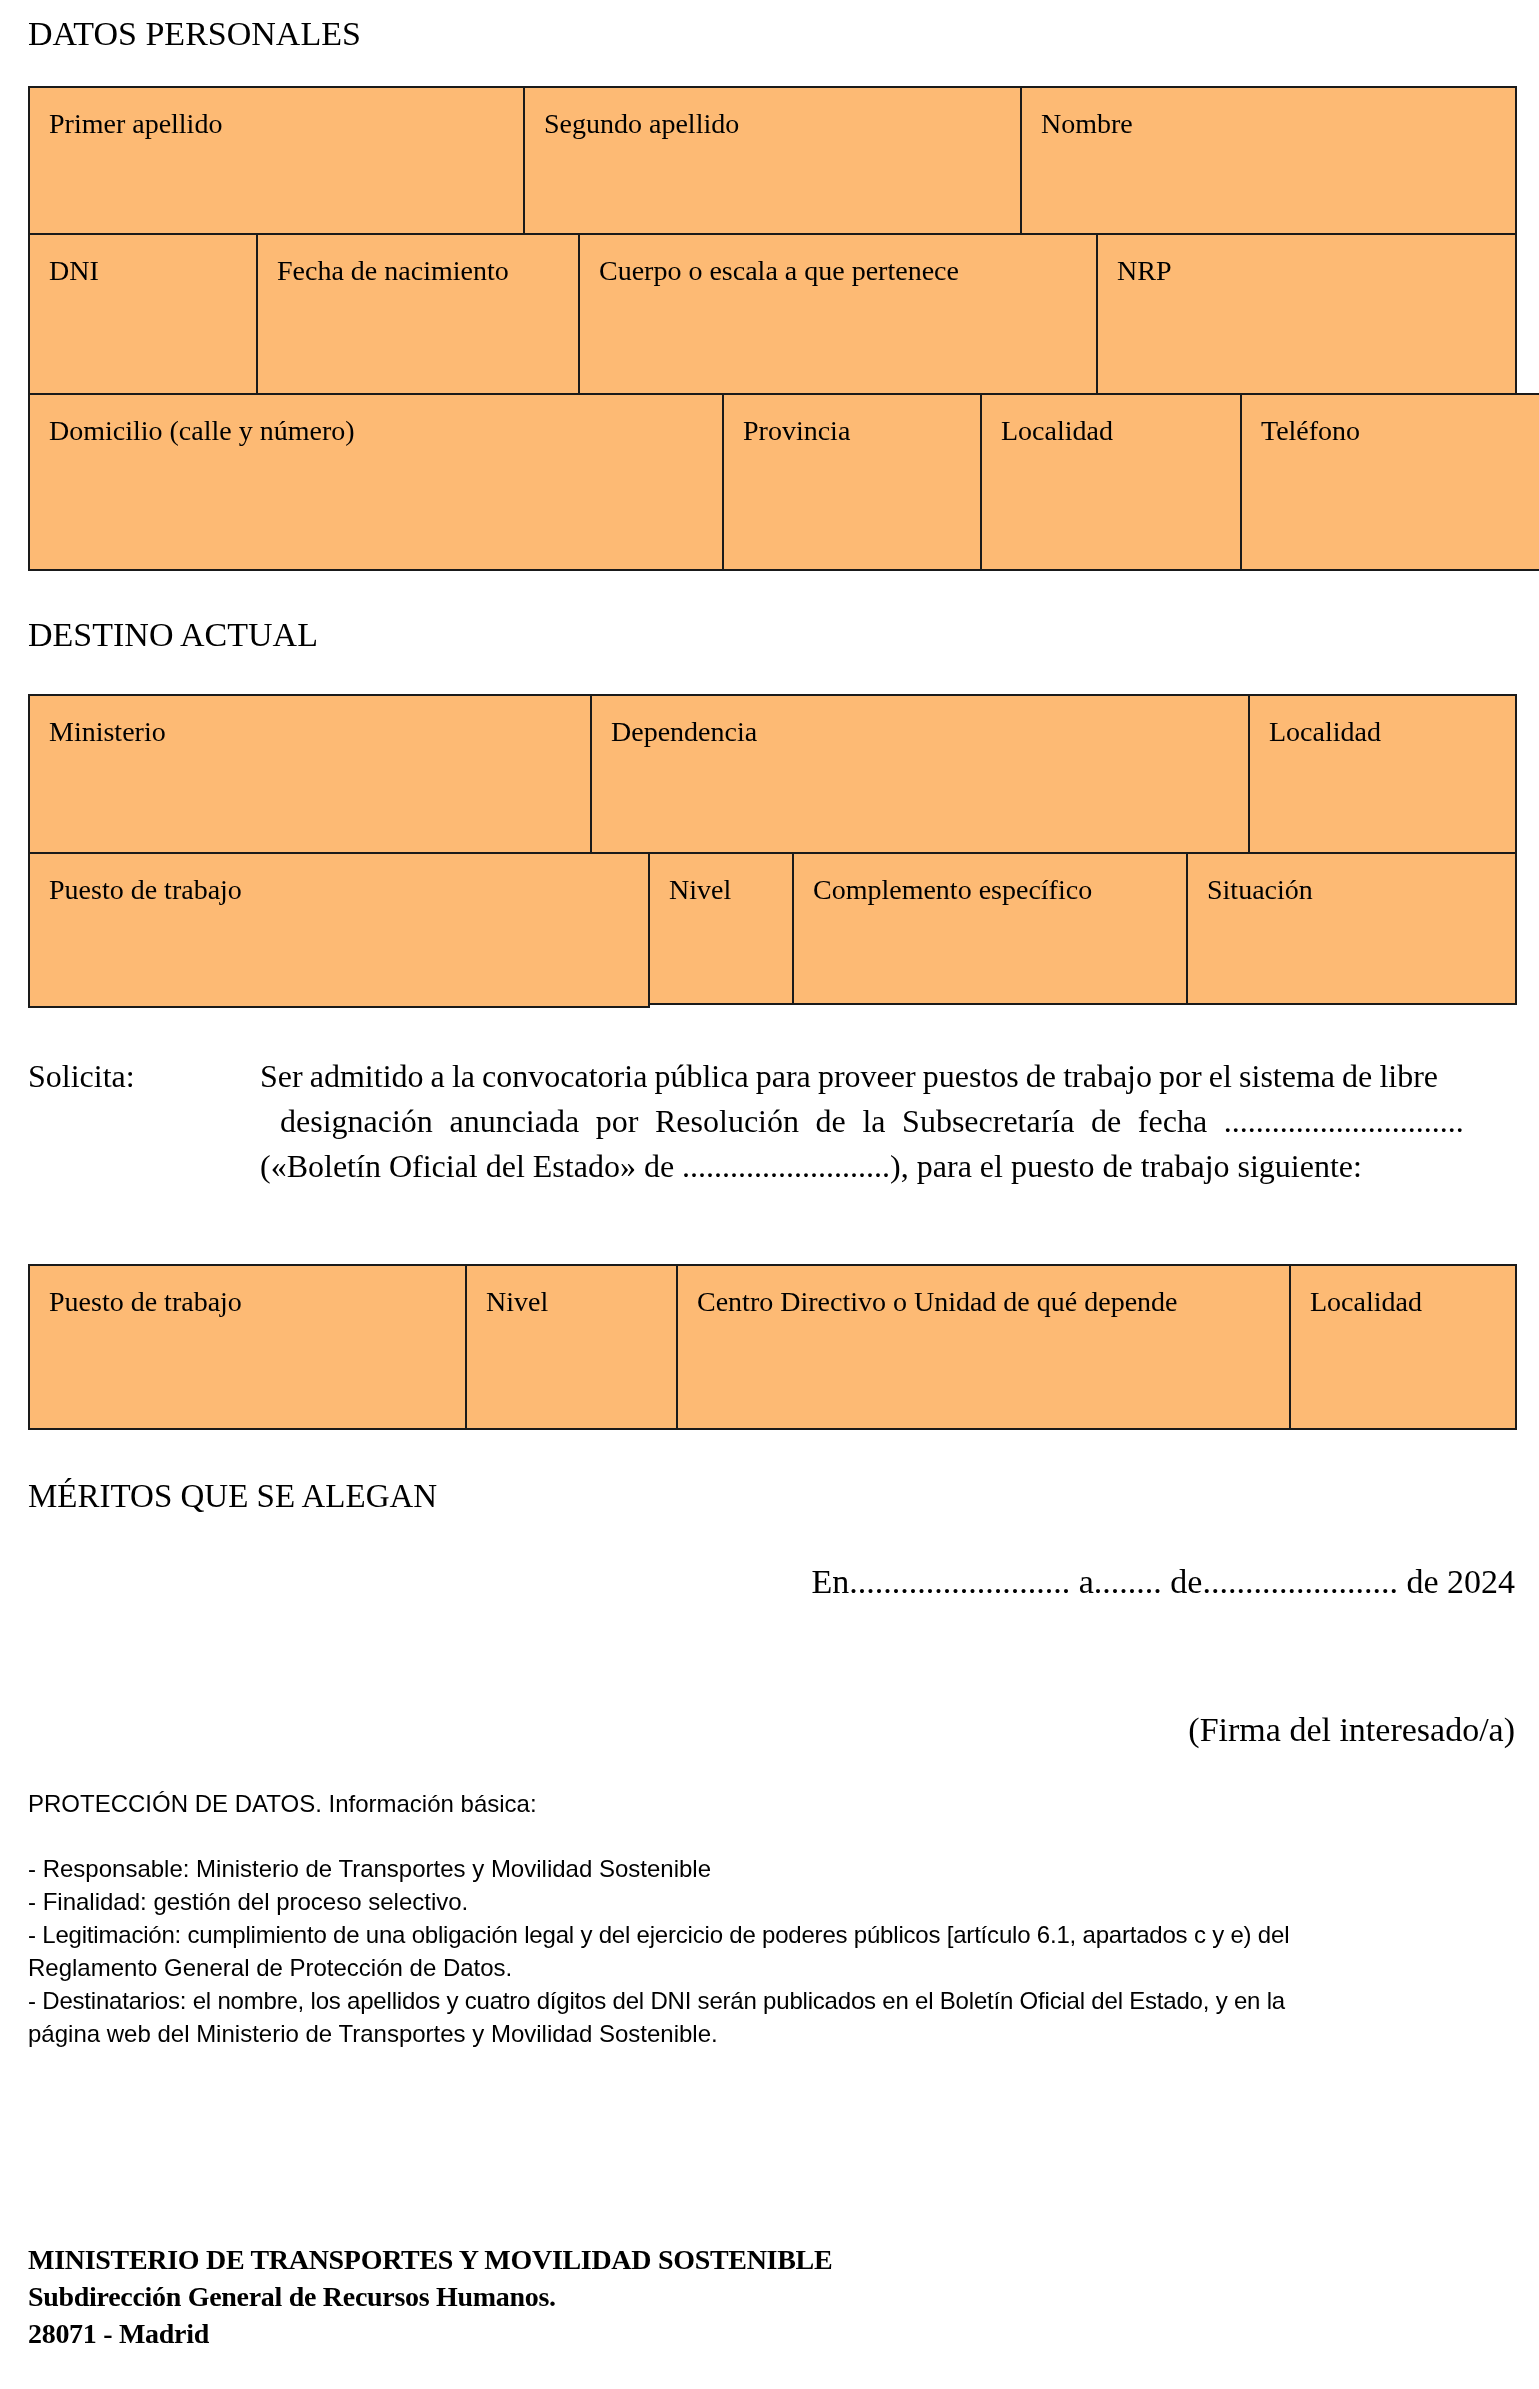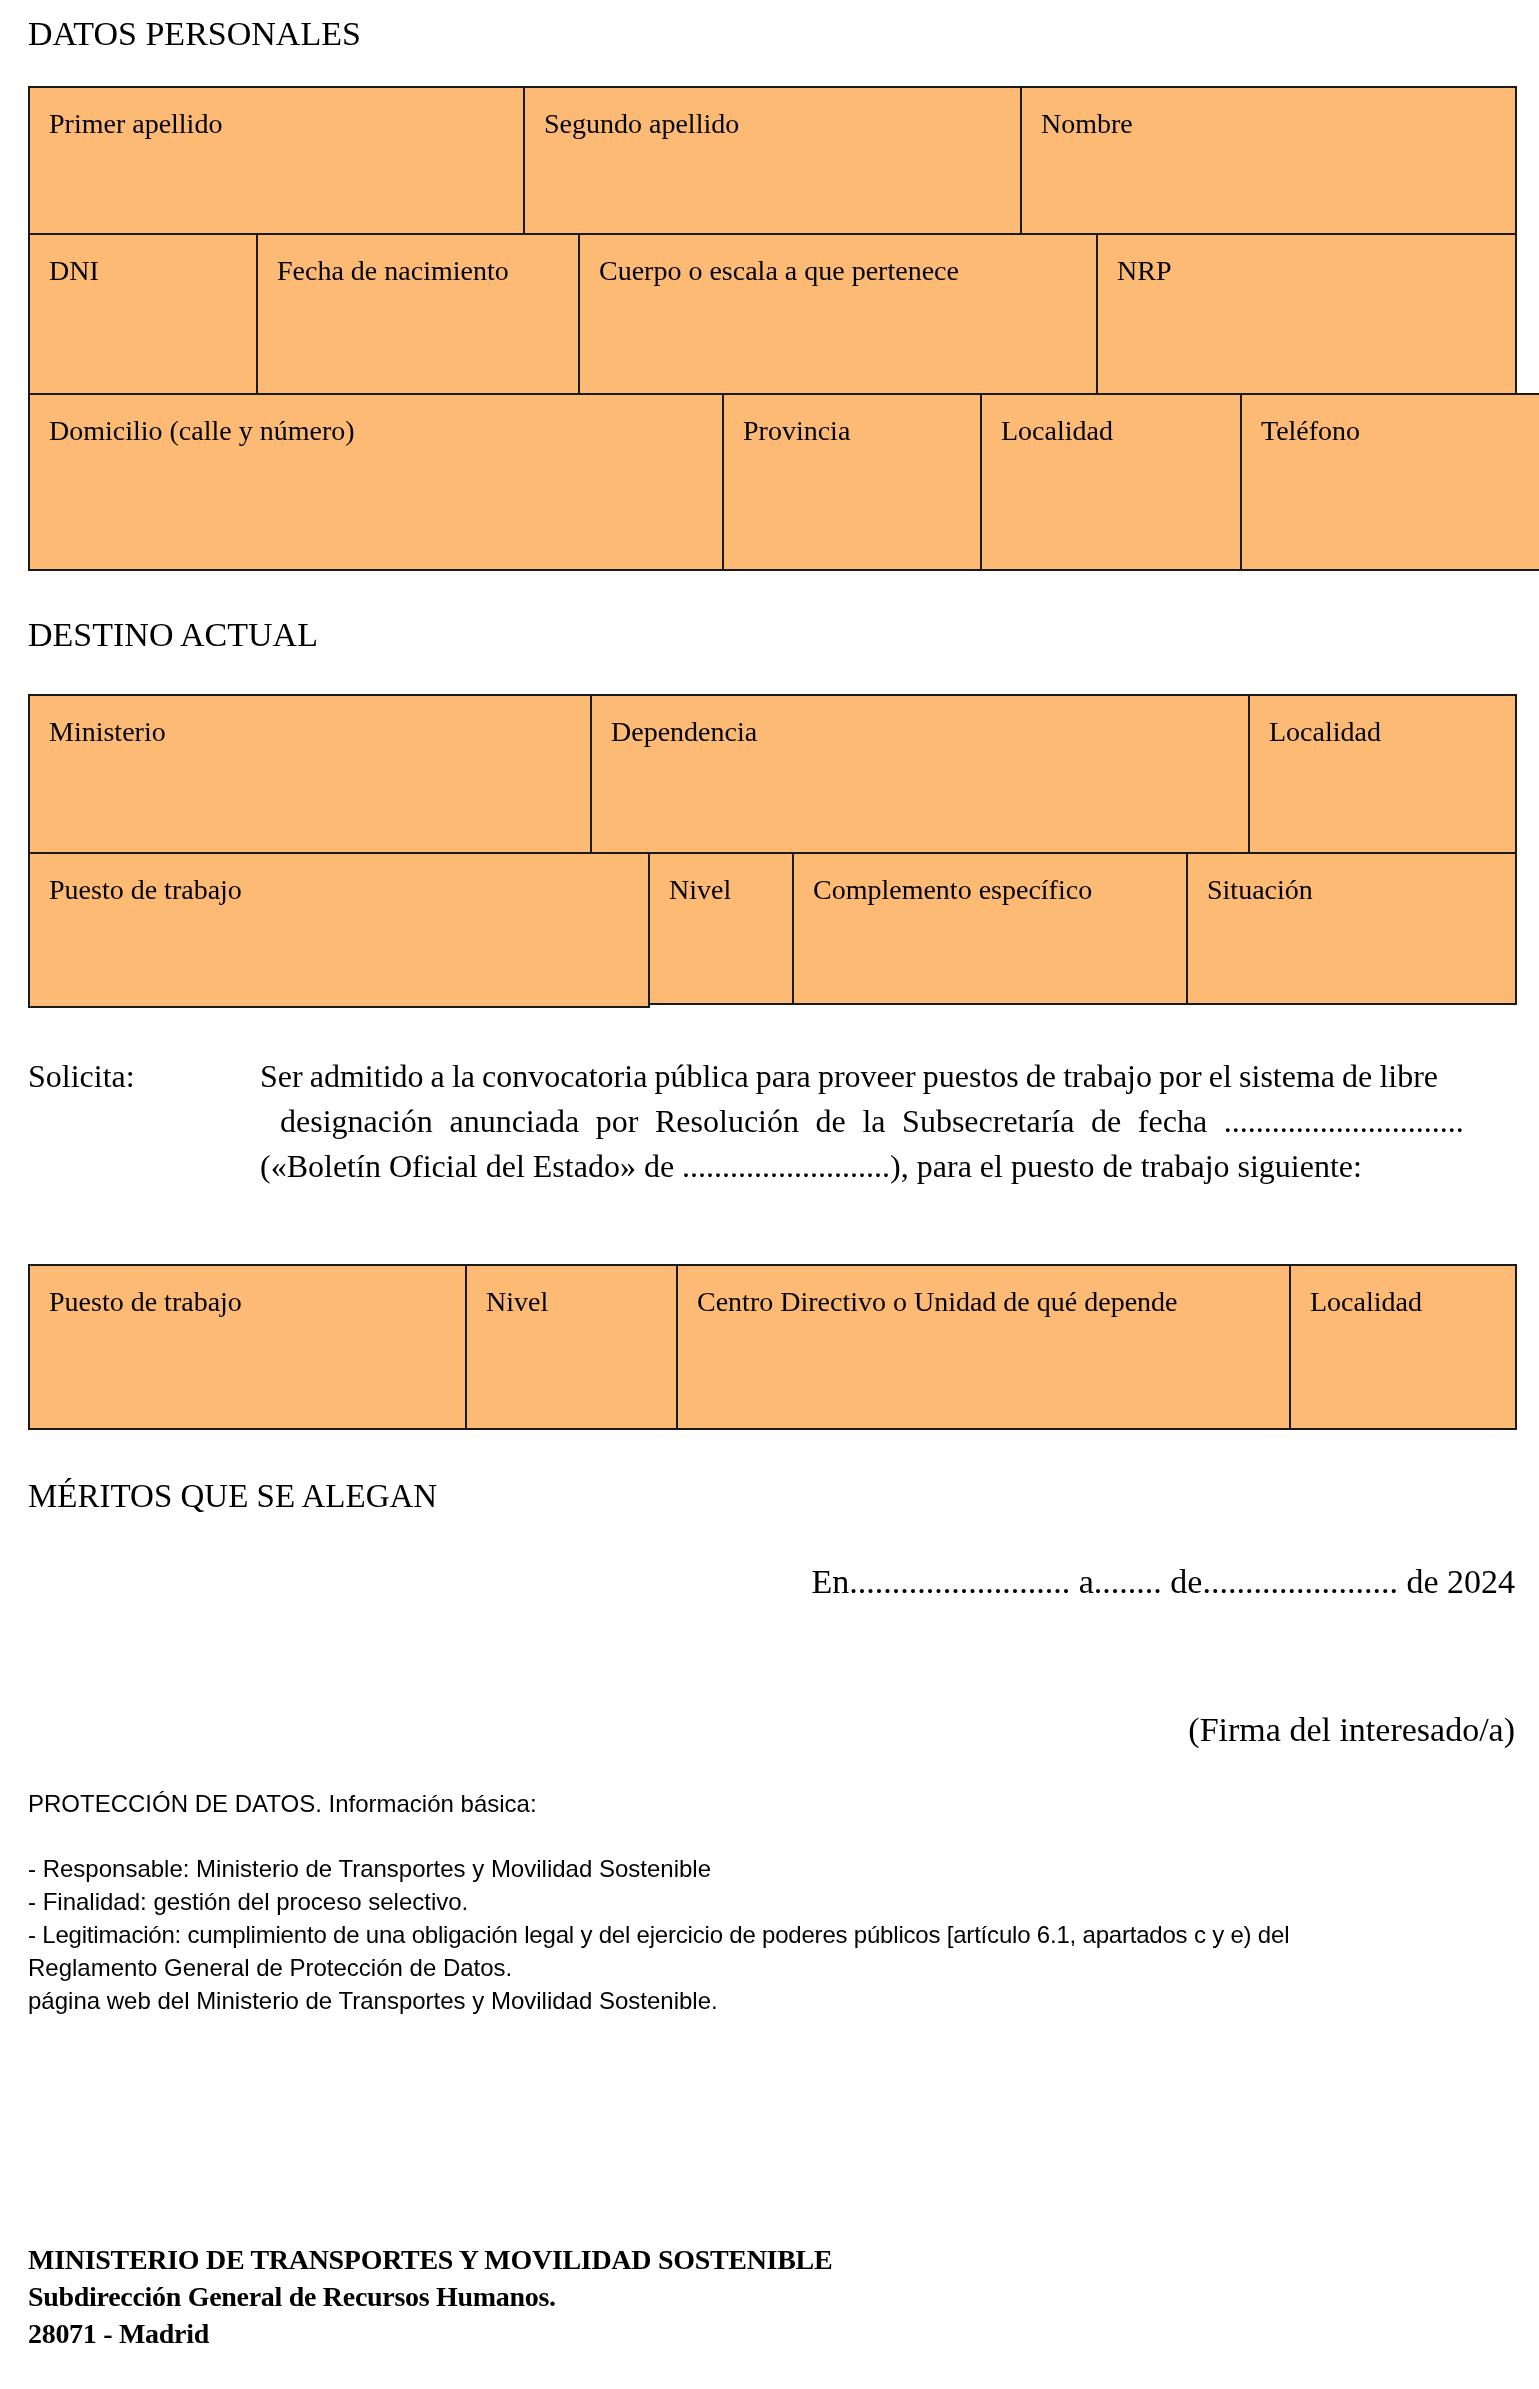--- a/index.html
+++ b/index.html
@@ -110,20 +110,21 @@
 
 <div class="abs heading" style="right:25px; top:1565px; font-size:34px;">En.......................... a........ de....................... de 2024</div>
 <div class="abs heading" style="right:25px; top:1713px; font-size:34px;">(Firma del interesado/a)</div>
 
 <div class="abs sans prot" style="left:28px; top:1787px;">PROTECCIÓN DE DATOS. Información básica:</div>
 <div class="abs sans prot" style="left:28px; top:1852px; width:1489px;">
   <div style="white-space:nowrap;">- Responsable: Ministerio de Transportes y Movilidad Sostenible</div>
   <div style="white-space:nowrap;">- Finalidad: gestión del proceso selectivo.</div>
   <div style="white-space:nowrap; letter-spacing:-0.2px;">- Legitimación: cumplimiento de una obligación legal y del ejercicio de poderes públicos [artículo 6.1, apartados c y e) del</div>
   <div style="white-space:nowrap;">Reglamento General de Protección de Datos.</div>
+  <div style="white-space:nowrap; letter-spacing:-0.2px;">- Destinatarios: el nombre, los apellidos y cuatro dígitos del DNI serán publicados en el Boletín Oficial del Estado, y en la</div>
   <div style="white-space:nowrap;">página web del Ministerio de Transportes y Movilidad Sostenible.</div>
 </div>
 
 <div class="abs footer" style="left:28px; top:2241px;">
   <div style="white-space:nowrap;">MINISTERIO DE TRANSPORTES Y MOVILIDAD SOSTENIBLE</div>
   <div style="white-space:nowrap;">Subdirección General de Recursos Humanos.</div>
   <div style="white-space:nowrap;">28071 - Madrid</div>
 </div>
 
 

